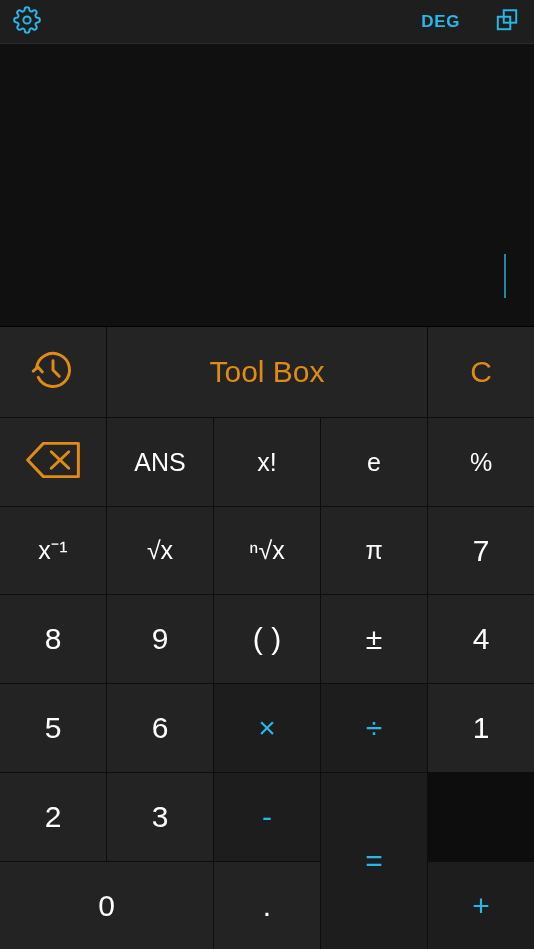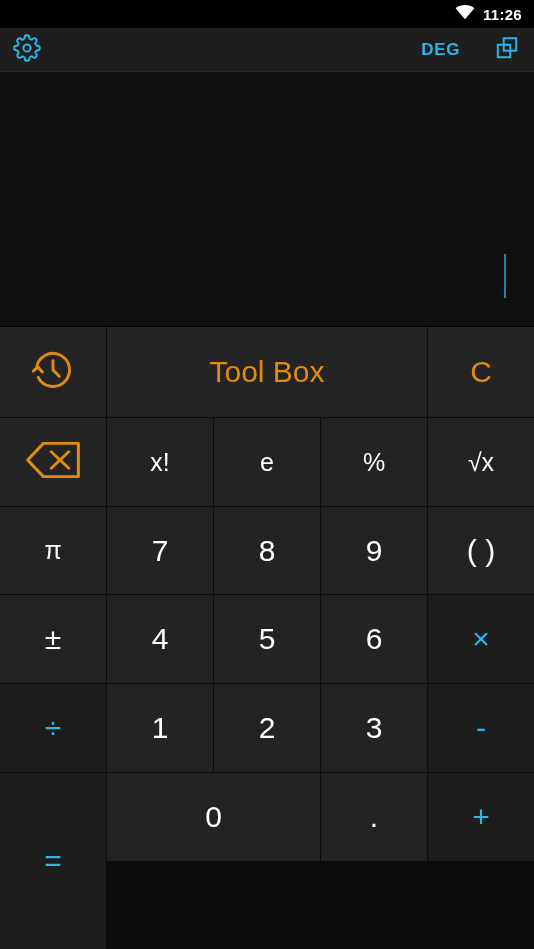--- a/index.html
+++ b/index.html
@@ -73,28 +73,20 @@
 
   .span3 { grid-column:span 3; }
   .span2 { grid-column:span 2; }
   .rowspan2 { grid-row:span 2; }
 </style>
 </head>
 <body>
 
 <div id="app">
 
-  <div id="status-bar">
-    <span class="wifi">
-      <svg width="20" height="15" viewBox="0 0 20 15">
-        <path d="M10 14.2 L0.6 3.2 C3.2 1.1 6.5 0 10 0 C13.5 0 16.8 1.1 19.4 3.2 Z" fill="#ffffff"></path>
-      </svg>
-    </span>
-    <span class="clock">11:26</span>
-  </div>
 
   <div id="action-bar">
     <span style="display:block;cursor:pointer;">
       <svg width="28" height="28" viewBox="0 0 24 24" fill="none" stroke="#29b6e8" stroke-width="1.7" stroke-linecap="round" stroke-linejoin="round">
         <circle cx="12" cy="12" r="3.1"></circle>
         <path d="M19.4 15a1.65 1.65 0 0 0 .33 1.82l.06.06a2 2 0 1 1-2.83 2.83l-.06-.06a1.65 1.65 0 0 0-1.82-.33 1.65 1.65 0 0 0-1 1.51V21a2 2 0 1 1-4 0v-.09A1.65 1.65 0 0 0 9 19.4a1.65 1.65 0 0 0-1.82.33l-.06.06a2 2 0 1 1-2.83-2.83l.06-.06a1.65 1.65 0 0 0 .33-1.82 1.65 1.65 0 0 0-1.51-1H3a2 2 0 1 1 0-4h.09A1.65 1.65 0 0 0 4.6 9a1.65 1.65 0 0 0-.33-1.82l-.06-.06a2 2 0 1 1 2.83-2.83l.06.06A1.65 1.65 0 0 0 9 4.6h.08A1.65 1.65 0 0 0 10 3.09V3a2 2 0 1 1 4 0v.09a1.65 1.65 0 0 0 1 1.51 1.65 1.65 0 0 0 1.82-.33l.06-.06a2 2 0 1 1 2.83 2.83l-.06.06A1.65 1.65 0 0 0 19.4 9v.08a1.65 1.65 0 0 0 1.51 1H21a2 2 0 1 1 0 4h-.09a1.65 1.65 0 0 0-1.51 1z"></path>
       </svg>
     </span>
 
     <div class="right">
@@ -131,25 +123,28 @@
     <div class="key tool">
       <span style="display:block;">
         <svg width="56" height="40" viewBox="0 0 32 22" fill="none" stroke="#e08c14" stroke-width="1.7" stroke-linejoin="round" stroke-linecap="round">
           <path d="M10.5 1.5 H30.5 V20.5 H10.5 L1.5 11 Z"></path>
           <line x1="15" y1="6.3" x2="25" y2="15.7"></line>
           <line x1="25" y1="6.3" x2="15" y2="15.7"></line>
         </svg>
       </span>
     </div>
 
+    <div class="key func">ANS</div>
     <div class="key func">x!</div>
     <div class="key func">e</div>
 
     <div class="key func">%</div>
+    <div class="key func">x⁻¹</div>
     <div class="key func">√x</div>
+    <div class="key func">ⁿ√x</div>
     <div class="key func">π</div>
 
     <div class="key num">7</div>
     <div class="key num">8</div>
     <div class="key num">9</div>
     <div class="key num">( )</div>
     <div class="key num">±</div>
 
     <div class="key num">4</div>
     <div class="key num">5</div>

